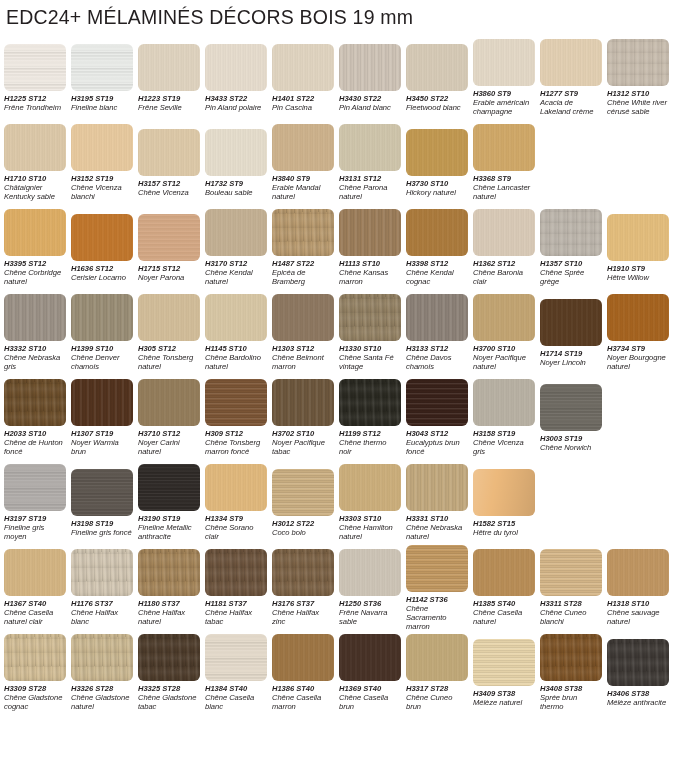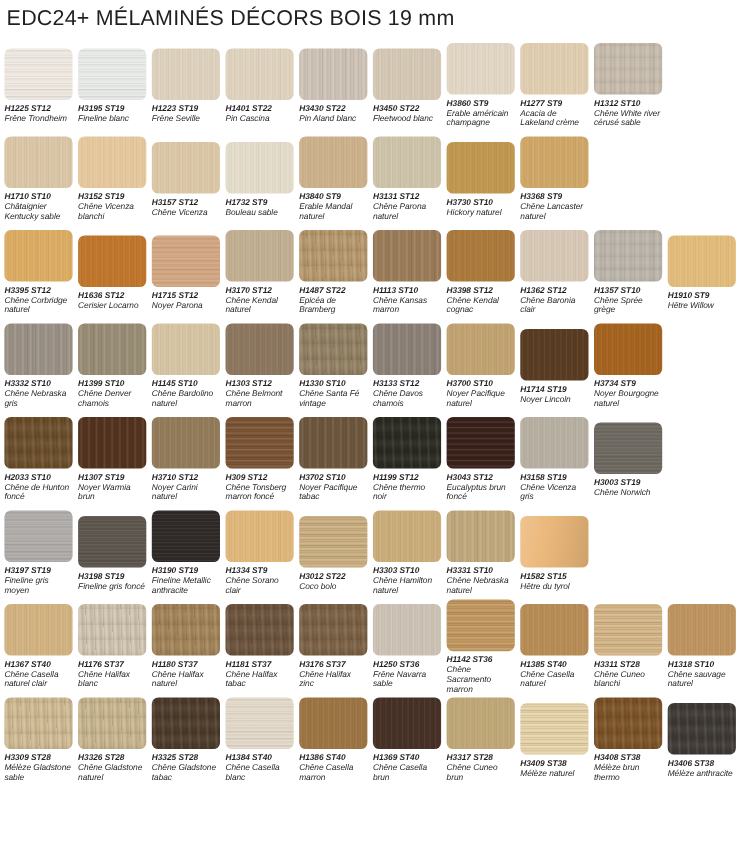--- a/index.html
+++ b/index.html
@@ -127,20 +127,29 @@
         <div class="cell">
           <div class="swatch" style="background-color: rgb(223, 211, 191);">
             <div class="tex g-v"></div>
           </div>
           <div class="label">
             <span class="code">H1223 ST19</span>
             <span class="nm">Frêne Seville</span>
           </div>
         </div>
         <div class="cell">
+          <div class="swatch" style="background-color: rgb(230, 220, 205);">
+            <div class="tex g-v"></div>
+          </div>
+          <div class="label">
+            <span class="code">H3433 ST22</span>
+            <span class="nm">Pin Aland polaire</span>
+          </div>
+        </div>
+        <div class="cell">
           <div class="swatch" style="background-color: rgb(224, 212, 192);">
             <div class="tex g-v"></div>
           </div>
           <div class="label">
             <span class="code">H1401 ST22</span>
             <span class="nm">Pin Cascina</span>
           </div>
         </div>
         <div class="cell">
           <div class="swatch" style="background-color: rgb(207, 196, 183);">
@@ -367,20 +376,29 @@
         <div class="cell">
           <div class="swatch" style="background-color: rgb(154, 142, 118);">
             <div class="tex g-vs"></div>
           </div>
           <div class="label">
             <span class="code">H1399 ST10</span>
             <span class="nm">Chêne Denver chamois</span>
           </div>
         </div>
         <div class="cell">
+          <div class="swatch" style="background-color: rgb(210, 189, 153);">
+            <div class="tex g-v"></div>
+          </div>
+          <div class="label">
+            <span class="code">H305 ST12</span>
+            <span class="nm">Chêne Tonsberg naturel</span>
+          </div>
+        </div>
+        <div class="cell">
           <div class="swatch" style="background-color: rgb(215, 198, 164);">
             <div class="tex g-v"></div>
           </div>
           <div class="label">
             <span class="code">H1145 ST10</span>
             <span class="nm">Chêne Bardolino naturel</span>
           </div>
         </div>
         <div class="cell">
           <div class="swatch" style="background-color: rgb(141, 119, 96);">
@@ -686,21 +704,21 @@
           </div>
         </div>
       </div>
       <div class="row">
         <div class="cell">
           <div class="swatch" style="background-color: rgb(210, 189, 149);">
             <div class="tex g-n"></div>
           </div>
           <div class="label">
             <span class="code">H3309 ST28</span>
-            <span class="nm">Mélèze Gladstone sable</span>
+            <span class="nm">Chêne Gladstone cognac</span>
           </div>
         </div>
         <div class="cell">
           <div class="swatch" style="background-color: rgb(203, 184, 145);">
             <div class="tex g-n"></div>
           </div>
           <div class="label">
             <span class="code">H3326 ST28</span>
             <span class="nm">Chêne Gladstone naturel</span>
           </div>
@@ -758,21 +776,21 @@
             <span class="code">H3409 ST38</span>
             <span class="nm">Mélèze naturel</span>
           </div>
         </div>
         <div class="cell">
           <div class="swatch" style="background-color: rgb(126, 84, 39);">
             <div class="tex g-n"></div>
           </div>
           <div class="label">
             <span class="code">H3408 ST38</span>
-            <span class="nm">Mélèze brun thermo</span>
+            <span class="nm">Sprée brun thermo</span>
           </div>
         </div>
         <div class="cell">
           <div class="swatch" style="background-color: rgb(63, 58, 54);">
             <div class="tex g-n"></div>
           </div>
           <div class="label">
             <span class="code">H3406 ST38</span>
             <span class="nm">Mélèze anthracite</span>
           </div>

